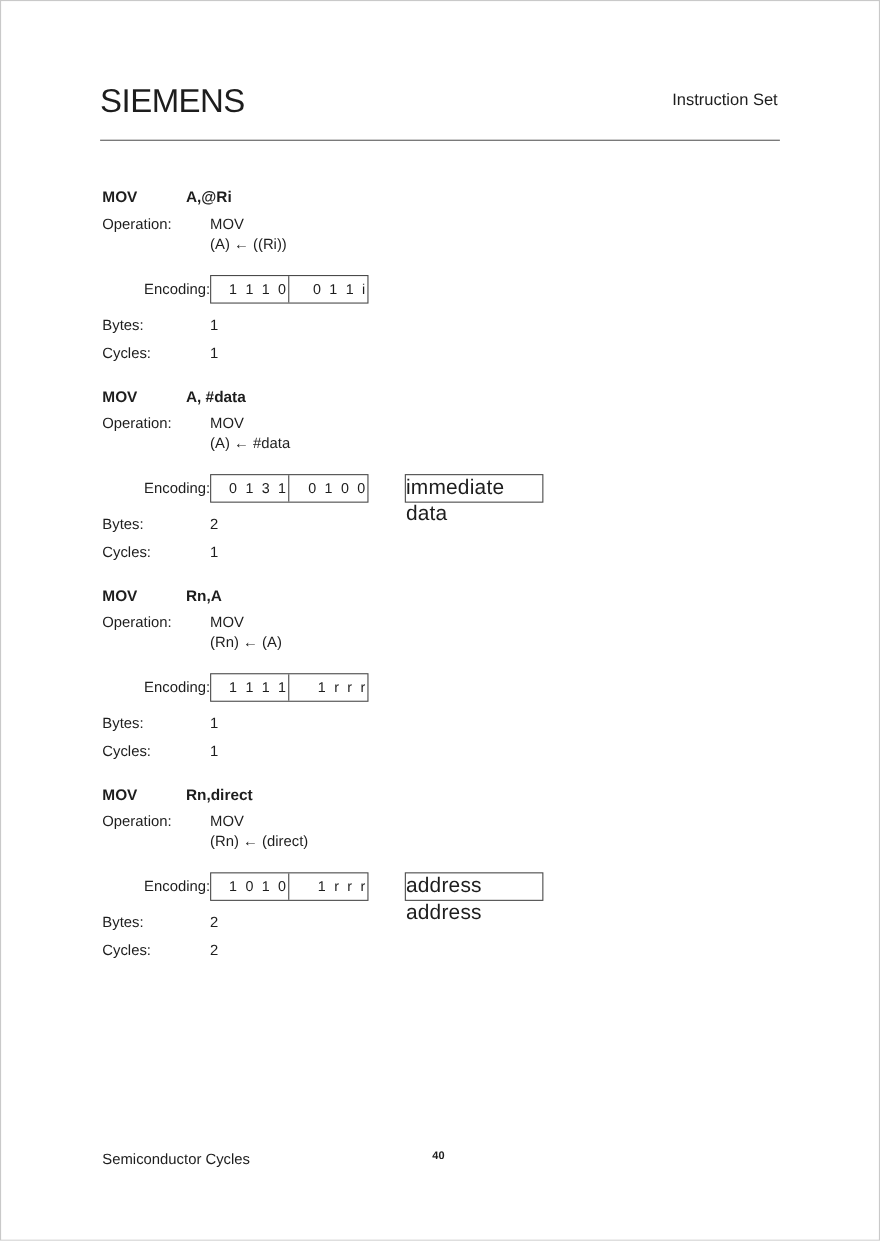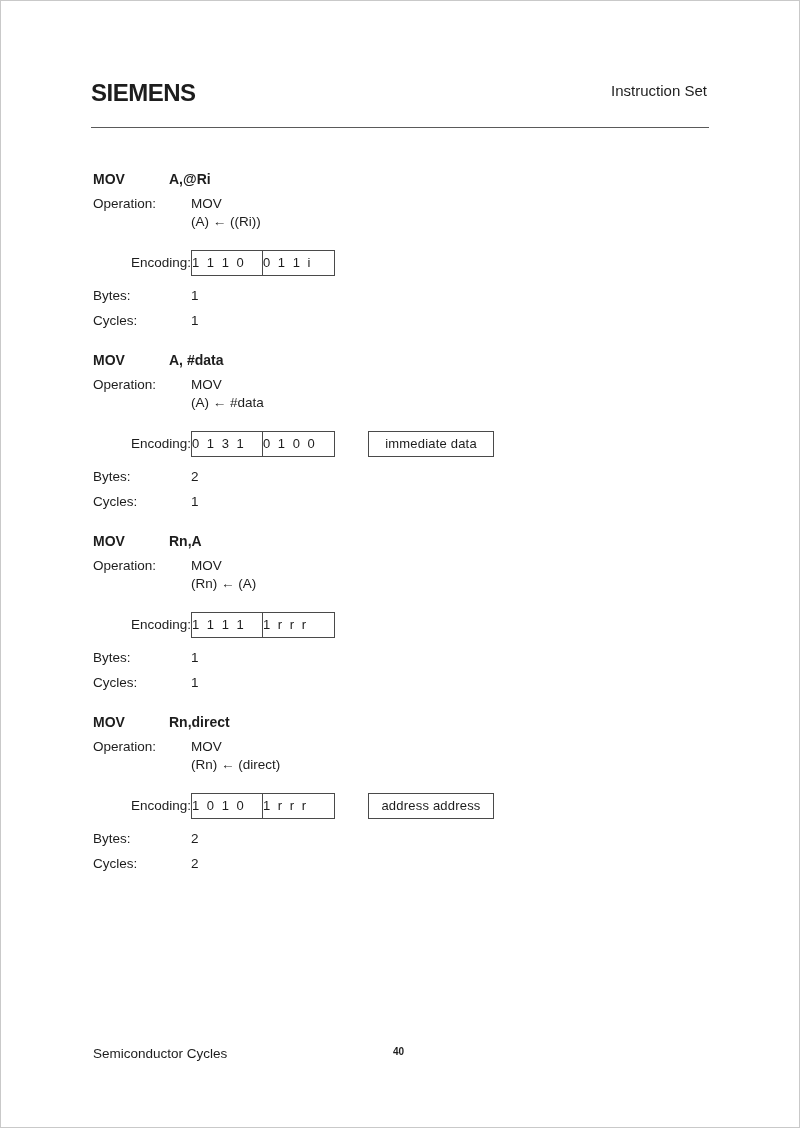--- a/index.html
+++ b/index.html
@@ -6,21 +6,21 @@
   html,body { background:#fff; }
   body { font-family:"Liberation Sans", sans-serif; color:#1d1d1d; }
   .page {
     position:relative; width:800px; height:1128px;
     background:#fff; border:1px solid #c9c9c9; overflow:hidden;
   }
 
   
   .logo {
     position:absolute; left:90px; top:77px;
-    font-size:24px; font-weight:bold; letter-spacing:-0.5px; line-height:30px;
+    font-size:30px; font-weight:normal; letter-spacing:-0.5px; line-height:30px;
   }
   .header-title {
     position:absolute; right:92px; top:81px;
     font-size:15px; font-weight:normal;
   }
   .header-rule {
     position:absolute; left:90px; top:126px; width:618px;
     border-top:1px solid #5a5a5a;
   }
 
@@ -31,28 +31,28 @@
   .r-op { position:absolute; top:24px; left:0; display:flex; font-size:13.5px; }
   .label-col { width:98px; font-size:13.5px; line-height:18px; }
   .op-lines div { line-height:18px; }
   .r-enc { position:absolute; top:79px; left:0; width:100%; height:26px; }
   .r-enc .label-col { position:absolute; left:0; top:4px;text-align:right; }
   .enc-box {
     position:absolute; left:98px; top:0; display:flex;
     border:1px solid #4a4a4a; height:26px; background:#fff;
   }
   .enc-cell {
-    width:71px; text-align:left; line-height:24px;
+    width:71px; text-align:right; line-height:24px;
     font-size:13px; letter-spacing:2px;
   }
   .enc-cell:first-child { border-right:1px solid #4a4a4a; }
   .operand-box {
     position:absolute; left:275px; top:0; width:126px; height:26px;
-    border:1px solid #4a4a4a; text-align:center; line-height:24px;
-    font-size:13px; letter-spacing:0.2px; background:#fff;
+    border:1px solid #4a4a4a; line-height:24px;
+    font-size:19px; letter-spacing:0.2px; background:#fff;
   }
   .r-bytes  { position:absolute; top:116px; left:0; display:flex; font-size:13.5px; }
   .r-cycles { position:absolute; top:141px; left:0; display:flex; font-size:13.5px; }
   .val { font-size:13.5px; line-height:18px; }
 
   
   .footer-left { position:absolute; left:92px; top:1045px; font-size:13.5px; }
   .footer-page { position:absolute; left:392px; top:1045px; font-size:10px;font-weight:bold; }
 </style>
 </head>

